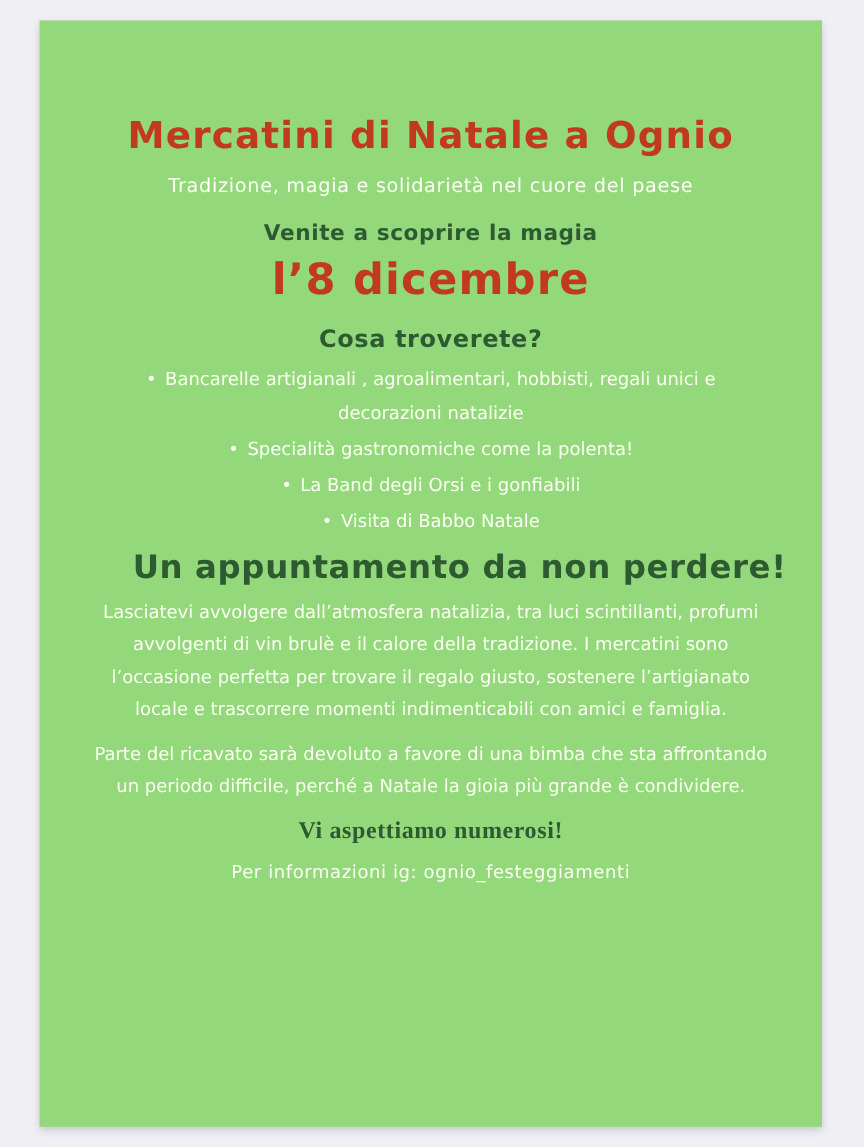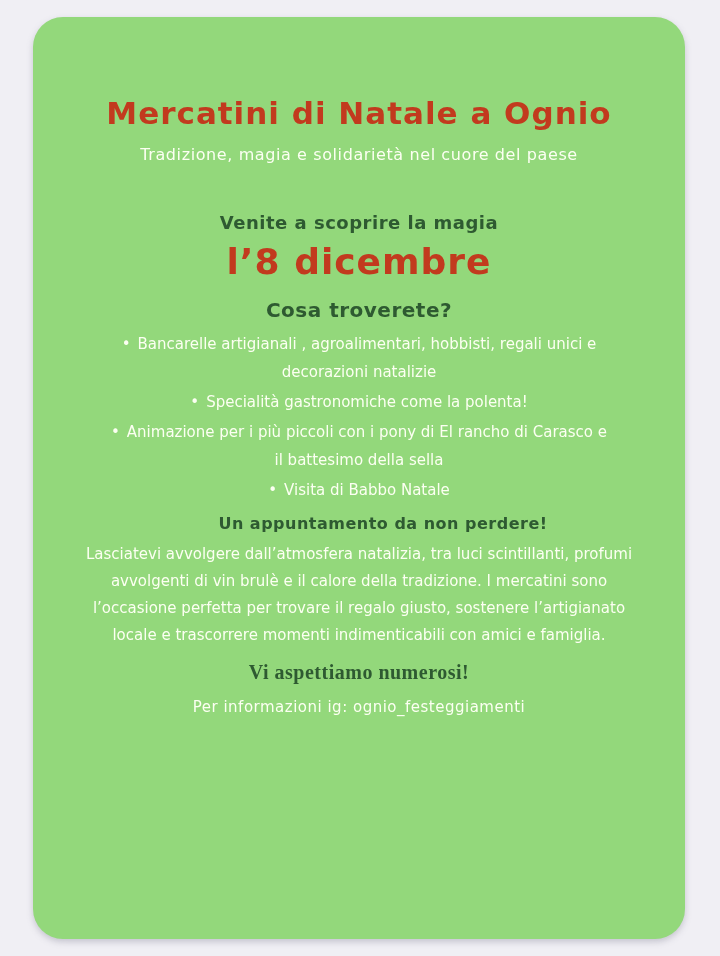--- a/index.html
+++ b/index.html
@@ -2,21 +2,21 @@
 <html style="--page-bg: #f0eff4; --card-bg: #93d87b; --accent-red: #c23a1e; --dark-green: #2e5a31; --text-white: #fcfff2;"><head>
 <meta charset="utf-8">
 <style>
   :root {
     --page-bg: #f0eff4;
     --card-bg: #93d87b;
     --accent-red: #c23a1e;
     --dark-green: #2e5a31;
     --text-white: #fcfff2;
   }
-  * { margin: 0; padding: 0; box-sizing: border-box; border-radius: 30px; }
+  * { margin: 0; padding: 0; box-sizing: border-box; }
   html, body {
     width: 720px; height: 956px;
     background: var(--page-bg);
     font-family: "DejaVu Sans", sans-serif;
     overflow: hidden;
   }
   .card {
     position: absolute;
     left: 33px; top: 17px;
     width: 652px; height: 922px;
@@ -32,21 +32,21 @@
     color: var(--accent-red);
     font-weight: 600;
   }
   .subtitle {
     margin-top: 14px;
     font-size: 16px;
     letter-spacing: 0.6px;
     color: var(--text-white);
   }
   .kicker {
-    margin-top: 48px;
+    margin-top: 20px;
     font-size: 18px;
     letter-spacing: 0.5px;
     color: var(--dark-green);
     font-weight: 600;
   }
   .date {
     margin-top: 8px;
     font-size: 36px;
     letter-spacing: 1px;
     color: var(--accent-red);
@@ -71,21 +71,21 @@
     margin: 8px auto 10px auto;
     max-width: 500px;
     color: var(--text-white);
     font-size: 15px;
     line-height: 28px;
   }
   .bullets li { margin-bottom: 2px; }
   .bullet-glyph { margin-right: 7px; }
   .closing-heading {
     margin-top: 6px;
-    font-size: 16px;
+    font-size: 27px;
     letter-spacing: 0.5px;
     color: var(--dark-green);
     font-weight: 600;
     margin-left: 48px;
   }
   .para {
     margin: 8px auto 0 auto;
     max-width: 580px;
     color: var(--text-white);
     font-size: 15px;
@@ -115,23 +115,24 @@
   <div class="subtitle">Tradizione, magia e solidarietà nel cuore del paese</div>
 
   <div class="kicker">Venite a scoprire la magia</div>
   <div class="date">l’8 dicembre</div>
 
   <div class="section-heading">Cosa troverete?</div>
 
   <ul class="bullets">
     <li><span class="bullet-glyph">•</span><span>Bancarelle artigianali , agroalimentari, hobbisti, regali unici e decorazioni natalizie</span></li>
     <li><span class="bullet-glyph">•</span><span>Specialità gastronomiche come la polenta!</span></li>
-    <li><span class="bullet-glyph">•</span><span>Animazione per i più piccoli con i pony di El rancho di Carasco e il battesimo della sella</span></li>
+    <li><span class="bullet-glyph">•</span><span>La Band degli Orsi e i gonfiabili</span></li>
     <li><span class="bullet-glyph">•</span><span>Visita di Babbo Natale</span></li>
   </ul>
 
   <div class="closing-heading">Un appuntamento da non perdere!</div>
 
   <p class="para">Lasciatevi avvolgere dall’atmosfera natalizia, tra luci scintillanti, profumi avvolgenti di vin brulè e il calore della tradizione. I mercatini sono l’occasione perfetta per trovare il regalo giusto, sostenere l’artigianato locale e trascorrere momenti indimenticabili con amici e famiglia.</p>
+  <p class="para">Parte del ricavato sarà devoluto a favore di una bimba che sta affrontando un periodo difficile, perché a Natale la gioia più grande è condividere.</p>
 
   <div class="cta">Vi aspettiamo numerosi!</div>
   <div class="info">Per informazioni ig: ognio_festeggiamenti</div>
 </div>
 
 </body></html>

